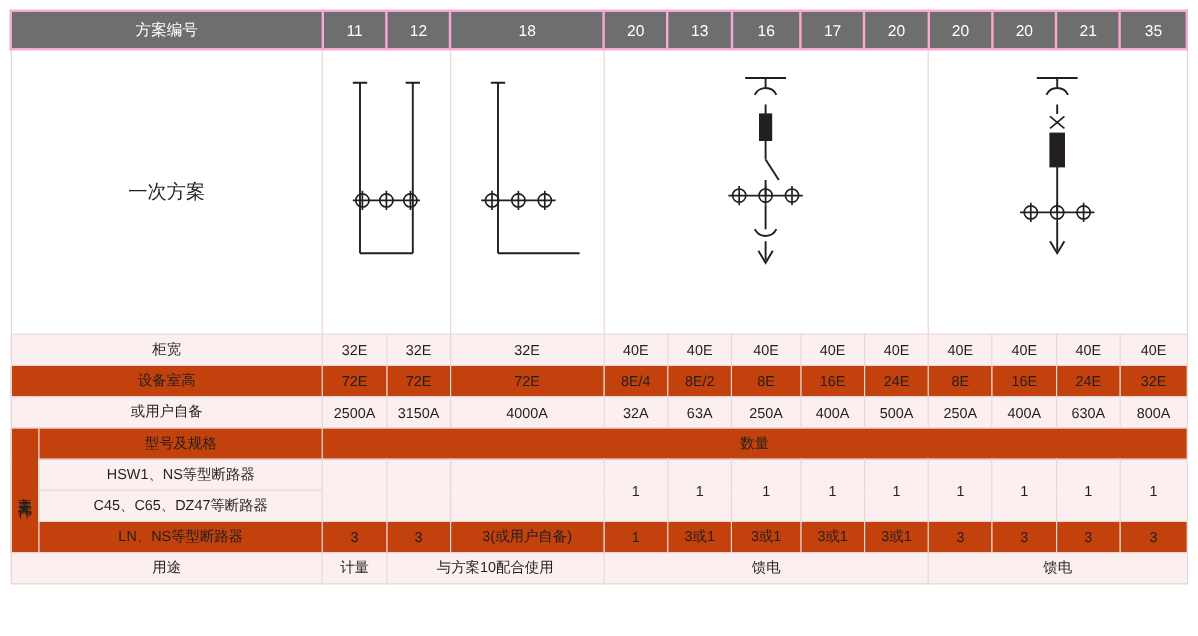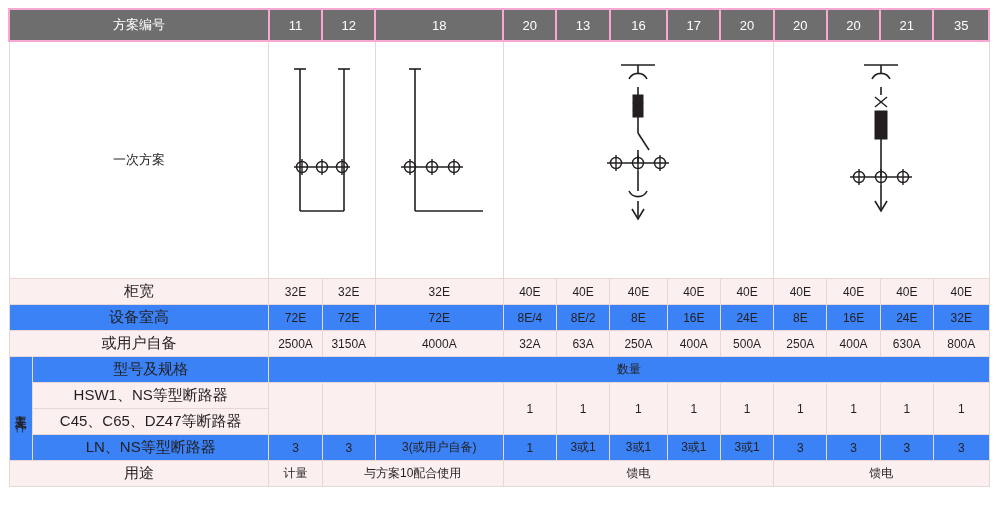--- a/index.html
+++ b/index.html
@@ -45,34 +45,34 @@
   tr.hdr th.hdr-label {
     background: #6f6e6e;
   }
   
   tr.diagram td {
     background: #ffffff;
     height: 236px;
     border: 1px solid #e7d7d7;
   }
   td.diagram-label {
-    font-size: 13px;
+    font-size: 16px;
   }
   
   tr.data td {
     height: 25px;
     background: #fbf0ef;
   }
   tr.data td.white {
-    background: #3b82f6;
+    background: #c2410c;
   }
   td.rowlabel {
     background: #fbf0ef;
     text-align: center;
-    font-size: 15px;
+    font-size: 12px;
   }
   td.leftlabel {
     text-align: center;
   }
   td.vert {
     width: 22px;
     background: #fbf0ef;
   }
   .vert-text {
     writing-mode: vertical-rl;

